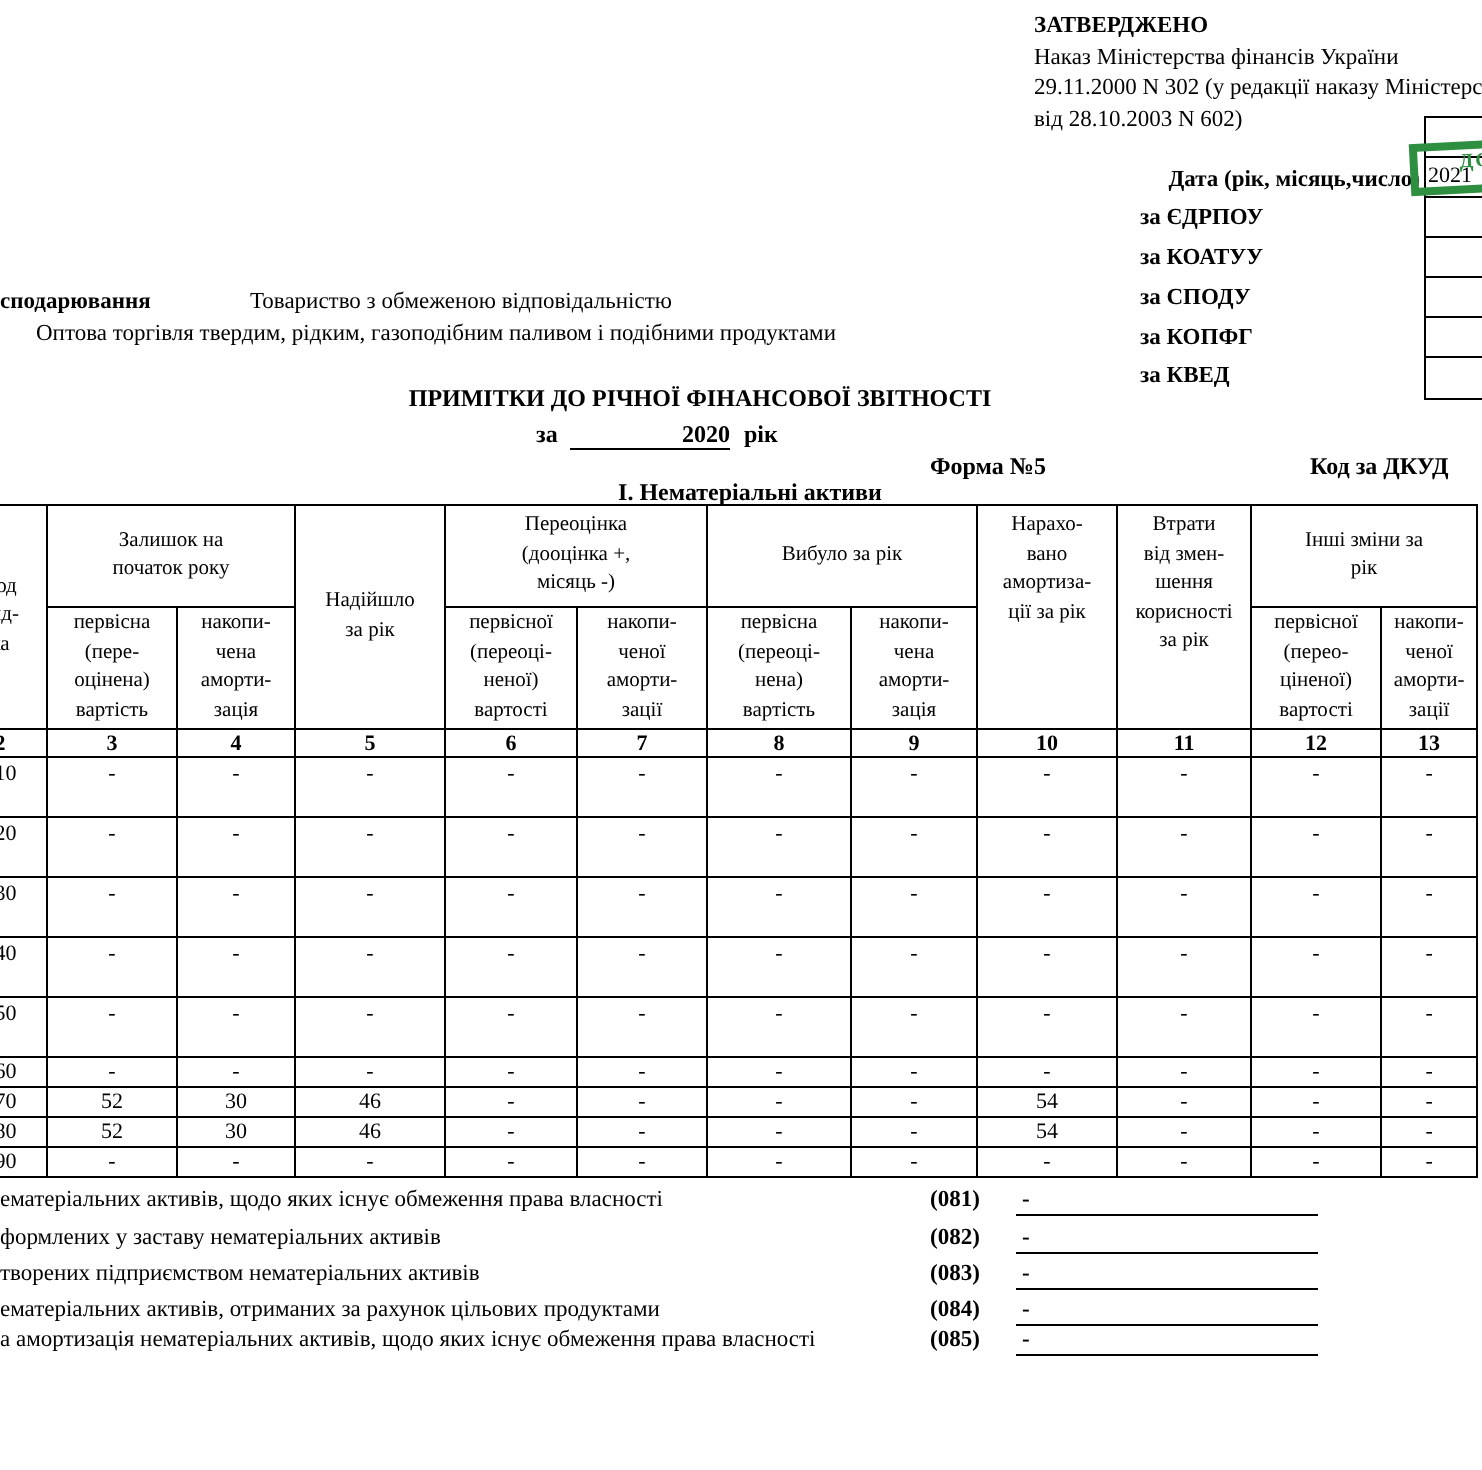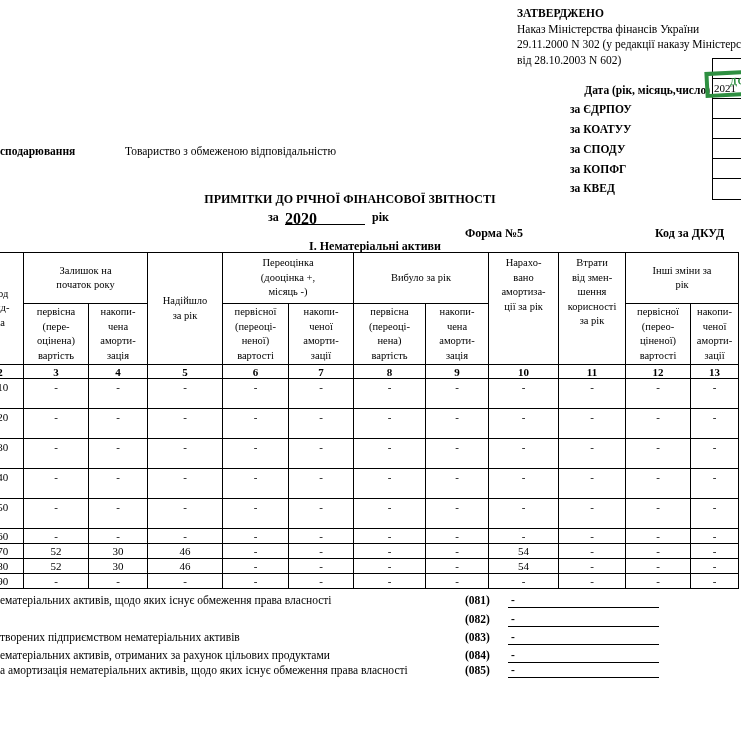--- a/index.html
+++ b/index.html
@@ -22,21 +22,21 @@
   .codes-box{position:absolute;left:712px;top:58px;width:45px;height:140px;border:1px solid #000;}
   .codes-box .cell{height:19px;border-bottom:1px solid #000;}
   .codes-box .cell:last-child{border-bottom:none;}
   .date-value{left:714px;top:82px;font-size:11px;}
   .stamp{position:absolute;left:705px;top:71px;width:42px;height:26px;transform:rotate(-3deg);}
   .stamp-frame{position:absolute;inset:0;border:4px solid #2e8f41;}
   .stamp-text{position:absolute;right:1px;top:5px;font-size:10px;font-weight:bold;color:#2e8f41;letter-spacing:1px;}
   
   .main-title{left:0;top:192px;width:700px;text-align:center;font-size:12px;}
   .za{left:268px;top:210px;font-size:12px;}
-  .year{left:285px;top:210px;width:80px;text-align:left;font-size:16px;}
+  .year{left:285px;top:210px;width:80px;text-align:right;font-size:12px;}
   .year-line{position:absolute;left:285px;top:224px;width:80px;border-top:1.5px solid #000;}
   .rik{left:372px;top:210px;font-size:12px;}
   .forma{left:465px;top:226px;font-size:12px;}
   .dkud{left:655px;top:226px;font-size:12px;}
   .section-title{left:150px;top:239px;width:450px;text-align:center;font-size:12px;}
   
   .ftable{position:absolute;left:-24px;top:252px;border-collapse:collapse;table-layout:fixed;width:762px;}
   .ftable th,.ftable td{border:1px solid #000;padding:0;margin:0;text-align:center;
         font-weight:normal;font-size:10.5px;line-height:14.5px;overflow:hidden;}
   .ftable thead tr.r1{height:51px;}
@@ -62,20 +62,21 @@
 
   <div class="abs approved">
     <div class="b">ЗАТВЕРДЖЕНО</div>
     <div>Наказ Міністерства фінансів України</div>
     <div>29.11.2000 N 302 (у редакції наказу Міністерс</div>
     <div>від 28.10.2003 N 602)</div>
   </div>
 
   <div class="abs form-label b">сподарювання</div>
   <div class="abs form-value">Товариство з обмеженою відповідальністю</div>
+  <div class="abs activity">Оптова торгівля твердим, рідким, газоподібним паливом і подібними продуктами</div>
 
   <div class="abs date-label b">Дата (рік, місяць,число)</div>
   <div class="abs code-label b" style="top:103px">за ЄДРПОУ</div>
   <div class="abs code-label b" style="top:123px">за КОАТУУ</div>
   <div class="abs code-label b" style="top:143px">за СПОДУ</div>
   <div class="abs code-label b" style="top:163px">за КОПФГ</div>
   <div class="abs code-label b" style="top:182px">за КВЕД</div>
 
   <div class="codes-box">
     <div class="cell"></div>
@@ -320,20 +321,21 @@
       </tbody>
   </table>
 
   <div class="fnote" style="top:594px">
     <span class="fn-text">ематеріальних активів, щодо яких існує обмеження права власності</span>
     <span class="fn-code">(081)</span>
     <span class="fn-dash">-</span>
     <div class="fn-underline"></div>
   </div>
   <div class="fnote" style="top:613px">
+    <span class="fn-text">формлених у заставу нематеріальних активів</span>
     <span class="fn-code">(082)</span>
     <span class="fn-dash">-</span>
     <div class="fn-underline"></div>
   </div>
   <div class="fnote" style="top:631px">
     <span class="fn-text">творених підприємством нематеріальних активів</span>
     <span class="fn-code">(083)</span>
     <span class="fn-dash">-</span>
     <div class="fn-underline"></div>
   </div>

